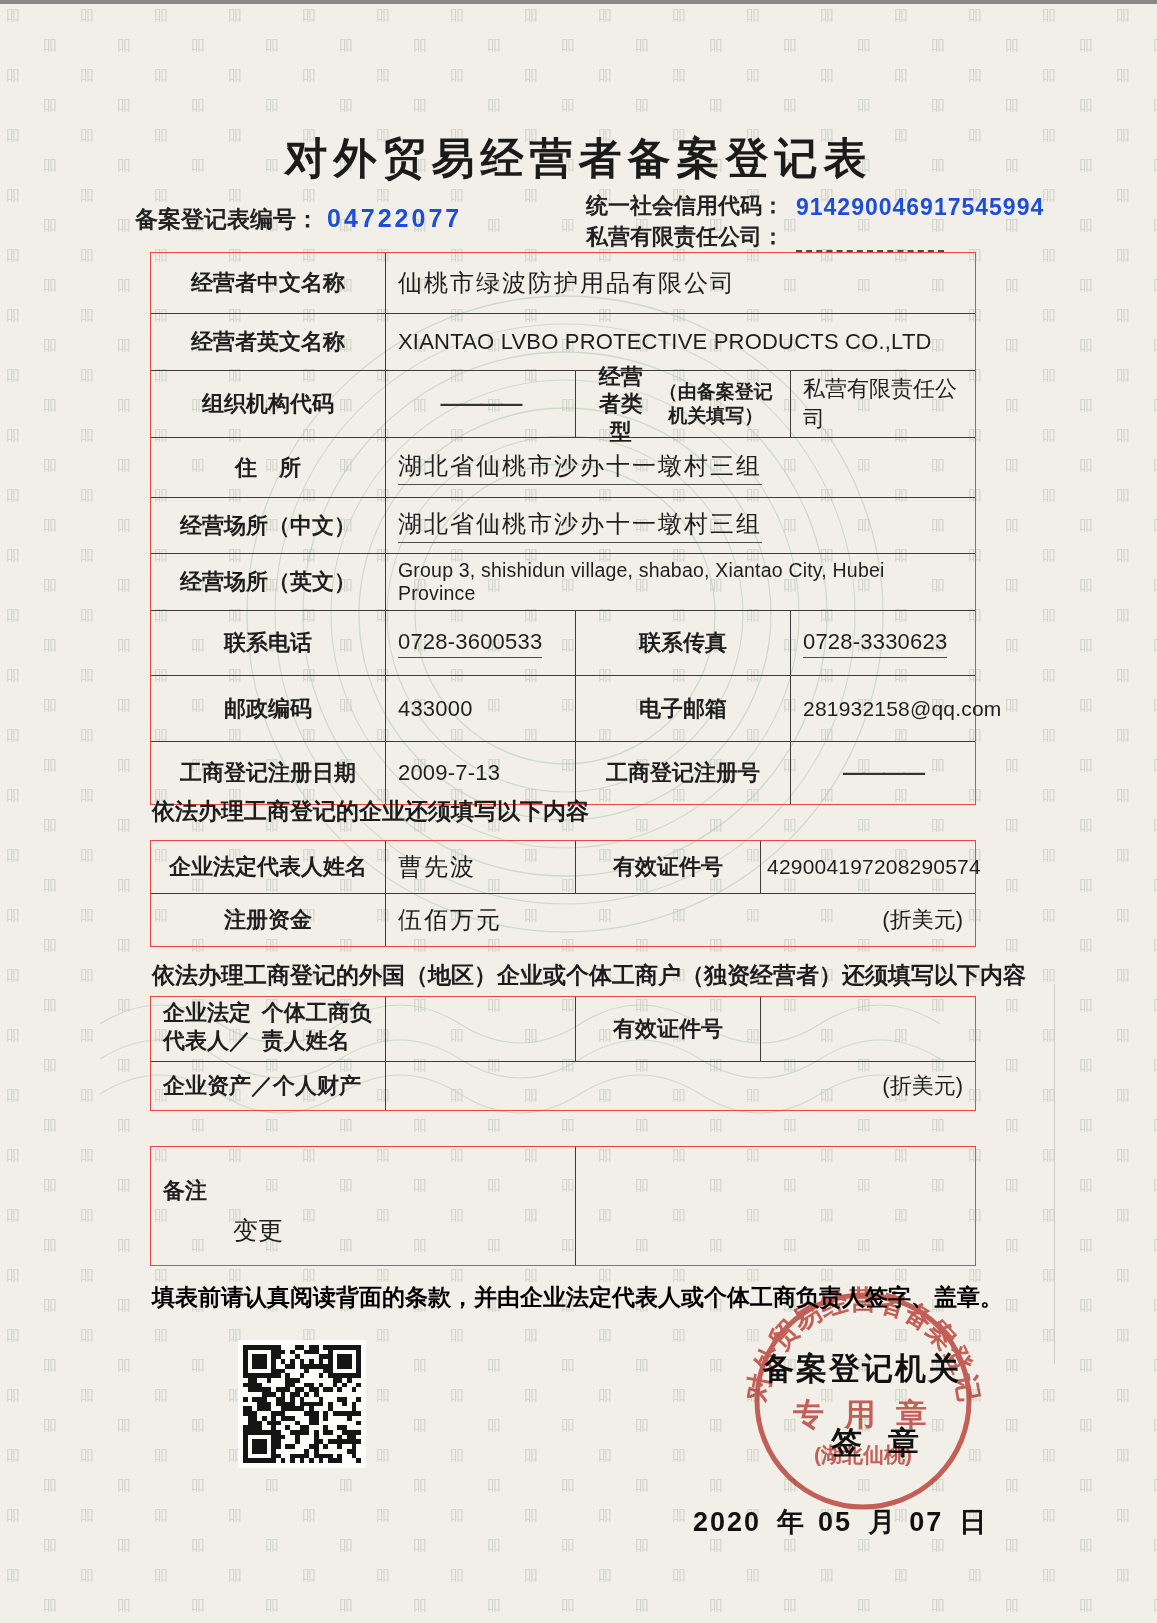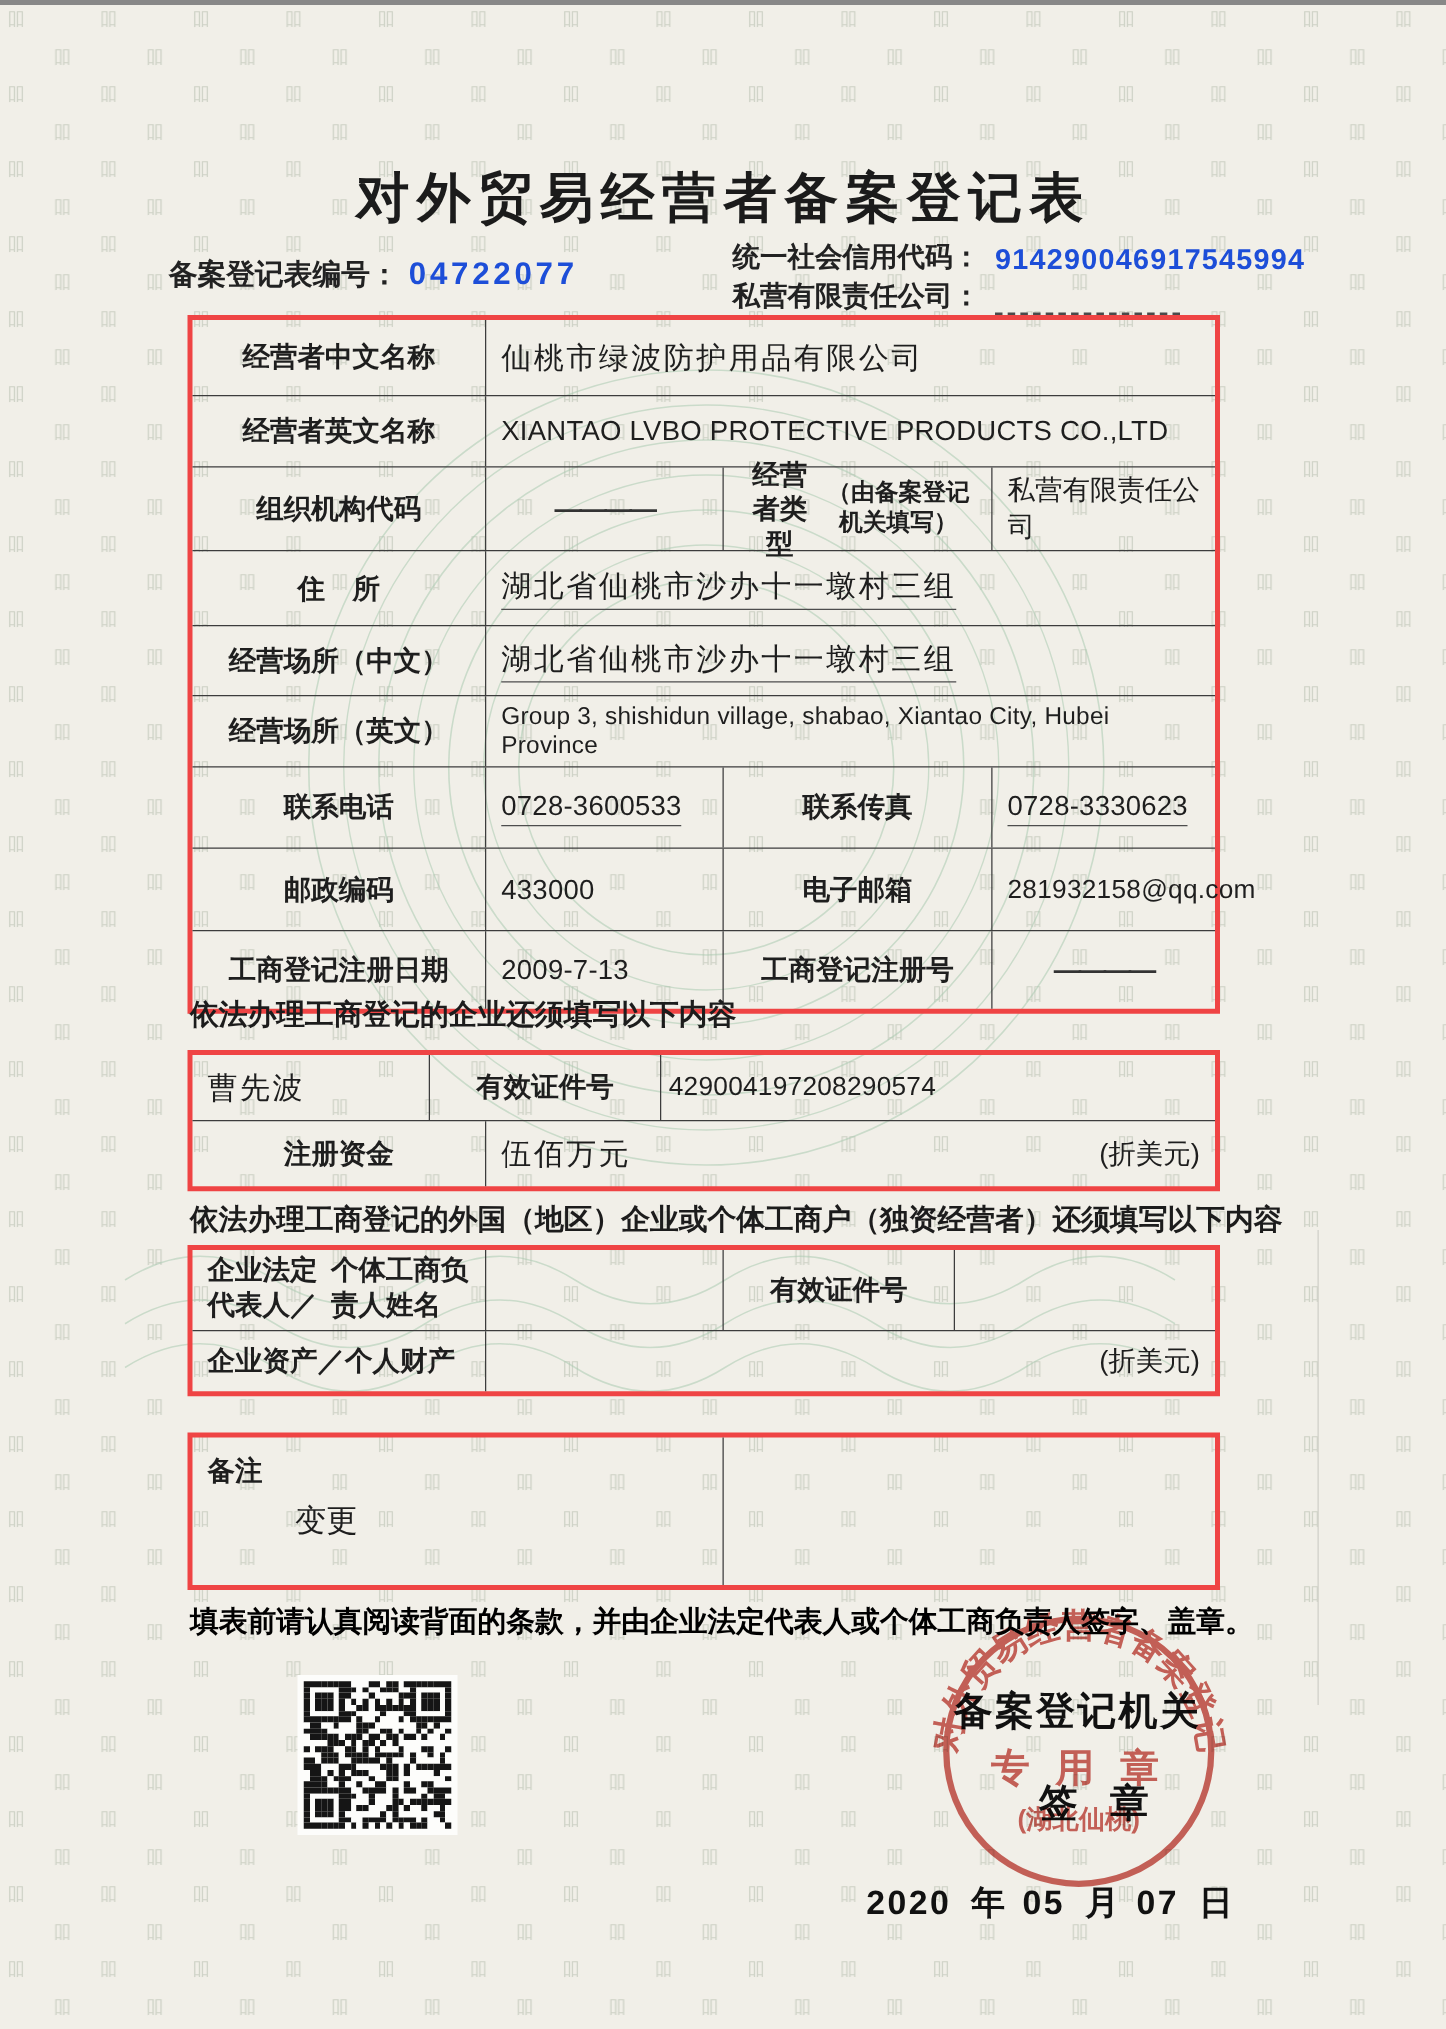--- a/index.html
+++ b/index.html
@@ -14,21 +14,21 @@
   .title{position:absolute;top:126px;left:0;width:100%;text-align:center;
     font-size:43px;font-weight:bold;letter-spacing:6px;color:#1b1b1b;margin:0;z-index:2;}
   .form-no{position:absolute;left:135px;top:200px;font-size:23px;font-weight:bold;z-index:2;}
   .form-no .num{color:#1d4ed8;font-weight:600;letter-spacing:3px;margin-left:8px;font-size:25px;}
   .codes{position:absolute;left:586px;top:186px;z-index:2;font-size:22px;font-weight:bold;}
   .code-row{display:flex;align-items:flex-end;height:31px;}
   .code-val{font-weight:600;letter-spacing:1px;margin-left:12px;font-size:23px;color:#1d4ed8;}
   .blank-dashed{width:148px;border-bottom:2.4px dashed #4a4a4a;margin-left:12px;height:22px;}
 
   
-  .tbl{position:absolute;border:4px solid #ef4444;z-index:2;box-sizing:border-box;}
+  .tbl{position:absolute;border:1px solid #ef4444;z-index:2;box-sizing:border-box;}
   .tr{display:flex;border-bottom:1.6px solid #3c3c3c;}
   .tr:last-child{border-bottom:none;}
   .td{border-right:1.6px solid #3c3c3c;box-sizing:border-box;display:flex;
       align-items:center;padding:2px 12px;font-size:22px;min-width:0;color:#1e1e1e;}
   .td:last-child{border-right:none;flex:1;}
   .lab{justify-content:center;font-weight:bold;text-align:center;}
   .lab-left{font-weight:bold;justify-content:flex-start;text-align:left;}
   .col2lines{justify-content:center;line-height:1.25;}
   .w1{width:235px;flex:none;}
   .w2{width:190px;flex:none;}
@@ -40,21 +40,21 @@
   #tbl3{left:150px;top:992px;width:826px;}
   #tbl4{left:150px;top:1142px;width:826px;}
 
   .u{border-bottom:1.8px solid #4d4d4d;padding-bottom:2px;}
   .big{font-size:24px;letter-spacing:2px;}
   .en{font-weight:400;font-size:19.5px;letter-spacing:0.2px;}
   .dashval{font-weight:bold;letter-spacing:-2px;color:#333;}
   .sub{font-size:19px;}
   .tight{padding:2px 6px;font-size:21px;letter-spacing:0.2px;}
   .usd{margin-left:auto;font-size:22px;color:#1e1e1e;}
-  .remarks-cell{flex-direction:column;align-items:flex-start;justify-content:flex-start;
+  .remarks-cell{flex-direction:column;align-items:flex-start;justify-content:center;
     padding-top:12px;width:425px;flex:none;}
   .remark-val{margin-left:70px;margin-top:8px;font-size:25px;}
 
   .sec-head{position:absolute;left:152px;font-size:23px;font-weight:bold;z-index:2;color:#1c1c1c;}
   #sec1{top:792px;}
   #sec2{top:956px;}
   .footer-note{position:absolute;left:152px;top:1278px;font-size:23px;font-weight:bold;z-index:2;color:#000000;}
 
   
   .qr{position:absolute;left:238px;top:1336px;width:118px;height:118px;background:#fdfdfb;
@@ -192,20 +192,21 @@
       <div class="td" style="justify-content:center">
           <span class="dashval">————</span>
         </div>
     </div>
   </div>
 
   <div class="sec-head" id="sec1">依法办理工商登记的企业还须填写以下内容</div>
 
   <div class="tbl" id="tbl2">
     <div class="tr" style="height:52px">
+      <div class="td lab w1">企业法定代表人姓名</div>
       <div class="td w2">
           <span class="big">曹先波</span>
         </div>
       <div class="td lab w3b">有效证件号</div>
       <div class="td tight">
           <span>429004197208290574</span>
         </div>
     </div>
     <div class="tr" style="height:52px">
       <div class="td lab w1">注册资金</div>

